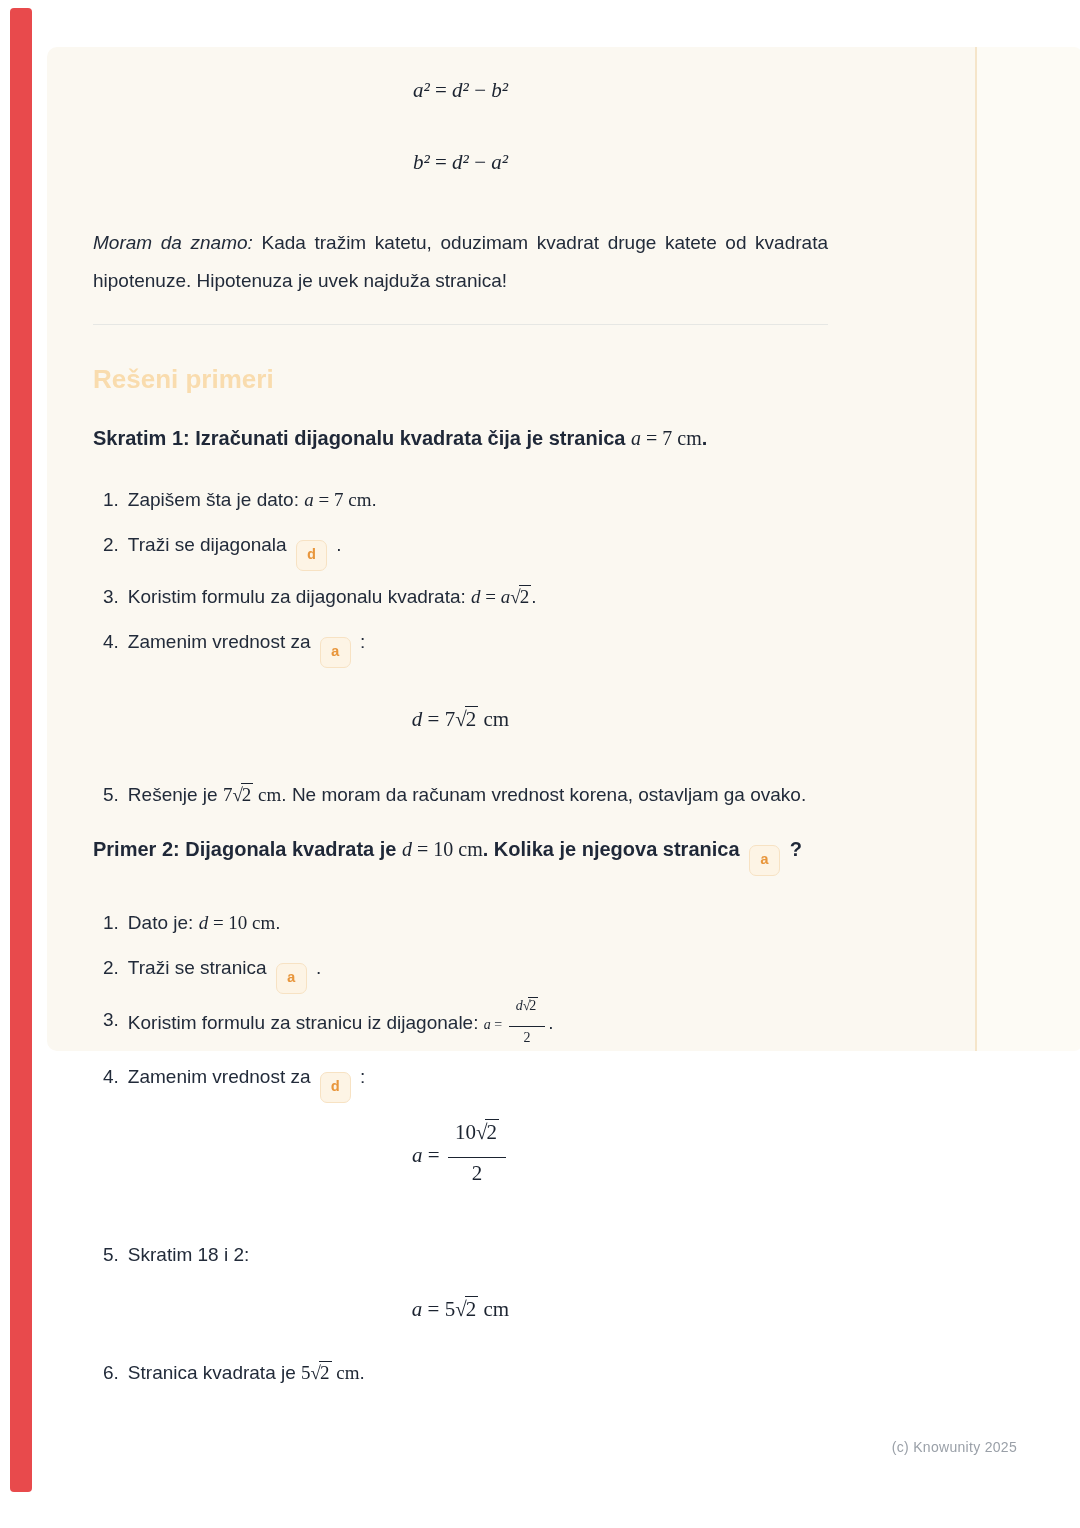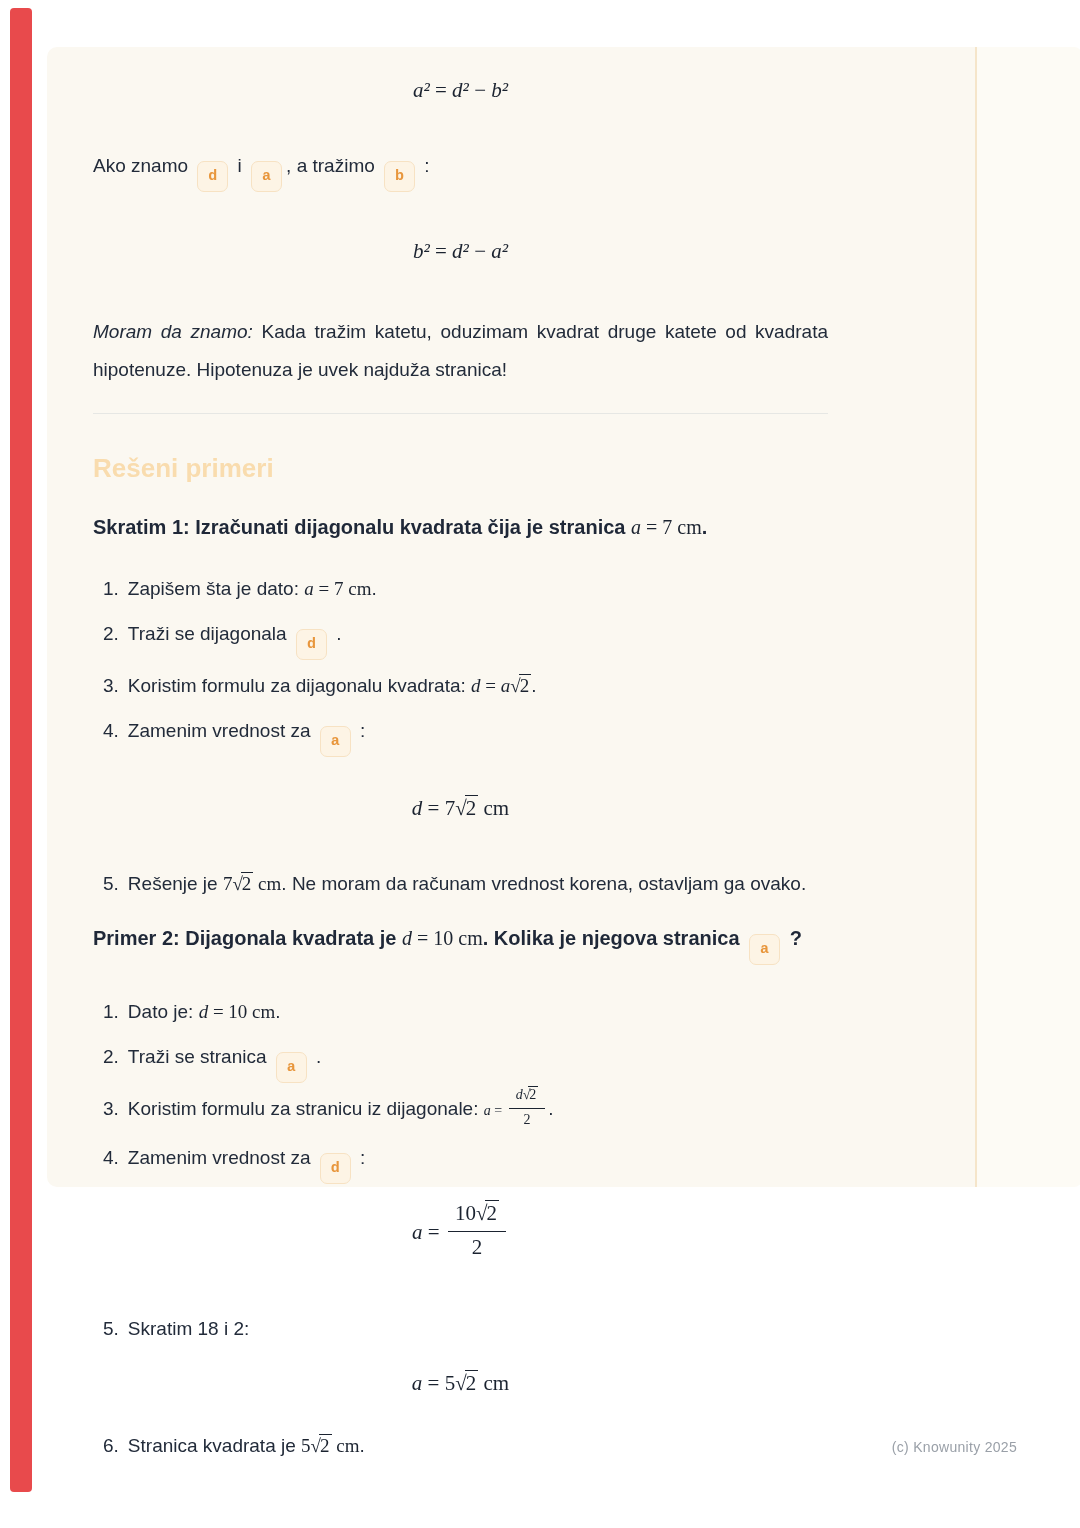--- a/index.html
+++ b/index.html
@@ -5,38 +5,38 @@
   html,body{margin:0;padding:0;}
   body{
     width:1080px;height:1528px;position:relative;background:#ffffff;overflow:hidden;
     font-family:"Liberation Sans",sans-serif;color:#222b3a;
   }
   .accent-stripe{
     position:absolute;left:10px;top:8px;width:22px;height:1484px;
     background:#e84a4c;border-radius:4px;
   }
   .panel{
-    position:absolute;left:47px;top:47px;width:1033px;height:1140px;
+    position:absolute;left:47px;top:47px;width:1033px;height:1004px;
     background:#fbf8f1;border-radius:10px 8px 8px 10px;
   }
   .page-band{
     position:absolute;top:0;left:928px;width:105px;height:100%;
     background:#fdfbf5;border-left:2px solid #f5e5ca;border-radius:0 8px 8px 0;z-index:0;
   }
   .content{
     position:relative;z-index:1;width:735px;margin-left:46px;padding-top:28px;
     font-size:19px;
   }
   .math{font-family:"Liberation Serif",serif;color:#1b2330;}
   .mit{font-style:italic;}
   .mrm{font-style:normal;}
   .sqrtsign{letter-spacing:-1px;}
   .rad{border-top:1.6px solid currentColor;padding:0 2px 0 1px;margin-left:-1px;}
   .frac{display:inline-block;vertical-align:middle;text-align:center;margin:0 3px;transform:translateY(-4px);line-height:1.25;}
-  .frac .num{display:block;border-bottom:1.6px solid currentColor;padding:0 7px 4px;}
+  .frac .num{display:block;border-bottom:1.6px solid currentColor;padding:0 7px 12px;}
   .frac .den{display:block;padding-top:2px;}
   .math.small{font-size:14px;}
   .display{text-align:center;font-size:21px;line-height:1.5;}
   .f-top{margin:0 0 40px;}
   .p-ako{margin:0 0 44px;line-height:38px;}
   .f-b{margin:0 0 46px;}
   .p-note{margin:0 0 24px;line-height:38px;text-align:justify;}
   .divider{margin:0;border:0;border-top:1px solid #e6e7e4;}
   .section-title{margin:36px 0 26px;font-size:26px;font-weight:700;color:#f9dcae;line-height:36px;}
   .ex-title{margin:0 0 28px;font-size:20px;line-height:30px;color:#1f2838;}
@@ -67,21 +67,20 @@
 <body>
 
 <div class="accent-stripe"></div>
 
 <div class="panel">
   <div class="page-band"></div>
 
   <div class="content">
     <div class="display f-top math"><span class="mit">a²</span><span class="mrm"> = </span><span class="mit">d²</span><span class="mrm"> − </span><span class="mit">b²</span></div>
 
-    <p class="p-ako"><span>Ako znamo </span><span class="chip">d</span><span> i </span><span class="chip">a</span><span>, a tražimo </span><span class="chip">b</span><span> :</span></p>
 
     <div class="display f-b math"><span class="mit">b²</span><span class="mrm"> = </span><span class="mit">d²</span><span class="mrm"> − </span><span class="mit">a²</span></div>
 
     <p class="p-note"><span class="it">Moram da znamo:</span><span> Kada tražim katetu, oduzimam kvadrat druge katete od kvadrata hipotenuze. Hipotenuza je uvek najduža stranica!</span></p>
 
     <hr class="divider">
 
     <h2 class="section-title">Rešeni primeri</h2>
 
     <p class="ex-title"><span class="bold">Skratim 1: Izračunati dijagonalu kvadrata čija je stranica </span><span class="math"><span class="mit">a</span><span class="mrm"> = 7 cm</span></span><span class="bold">.</span></p>

